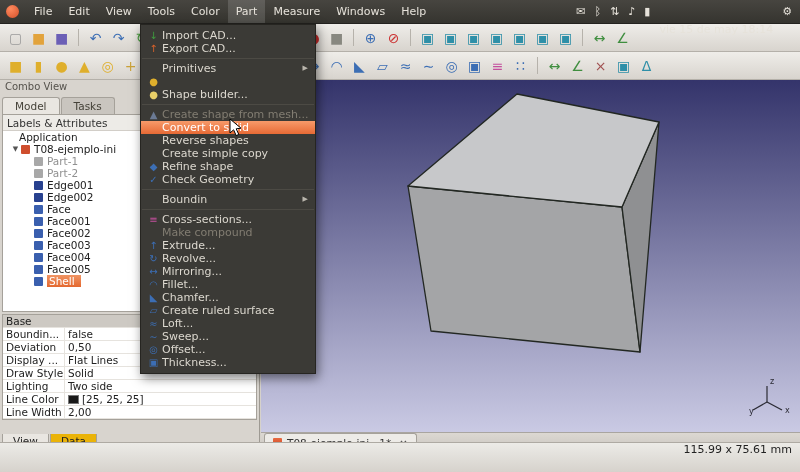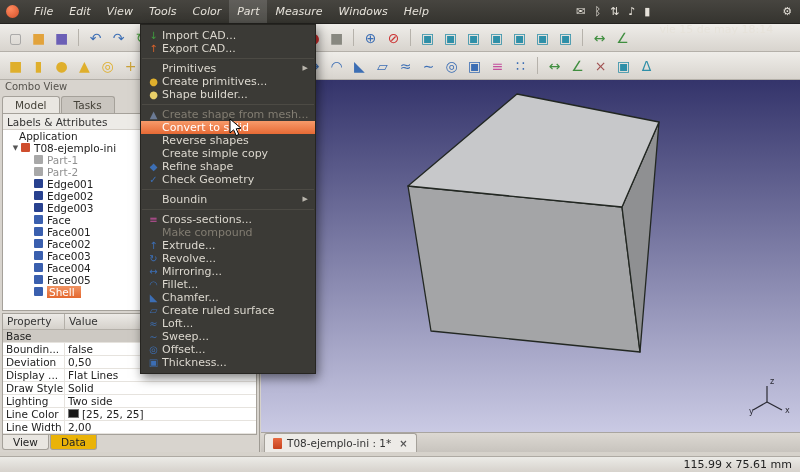--- a/index.html
+++ b/index.html
@@ -11,21 +11,21 @@
   }
   
   .top-panel {
     position:absolute; top:0; left:0; right:0; height:24px; z-index:60;
     background:linear-gradient(#474540,#35342f); color:#e6e2da;
     display:flex; align-items:center; border-bottom:1px solid #23221f;
   }
   .app-icon { width:13px; height:13px; border-radius:50%;
     background:radial-gradient(circle at 35% 30%, #ff8a5e, #d4502a); margin:0 7px 0 6px; flex:0 0 13px;}
   .menubar { display:flex; height:100%; }
-  .menu-title { padding:0 8px; line-height:23px; white-space:nowrap;font-style:italic; }
+  .menu-title { padding:0 8px; line-height:23px; white-space:nowrap; }
   .menu-title.active { background:rgba(255,255,255,0.14); }
   .tray { margin-left:auto; display:flex; align-items:center; gap:9px; padding-right:8px; }
   .tray-icons { display:flex; gap:9px; align-items:center; }
   .tray-icon { font-size:11px; line-height:23px; }
   .clock { white-space:nowrap;margin-top:36px; }
   
   .toolbar { position:absolute; left:0; right:0; display:flex; align-items:center;
     background:linear-gradient(#efede9,#d8d4ce); border-bottom:1px solid #b4b0a9; padding:0 4px; }
   .toolbar1 { top:24px; height:28px; }
   .toolbar2 { top:52px; height:28px; }
@@ -80,23 +80,23 @@
   .gl { position:absolute; left:0; top:0; width:100%; height:calc(100% - 20px); display:block; }
   .doc-tabs { position:absolute; left:0; right:0; bottom:0; height:20px;
     background:linear-gradient(#dcd8d2,#c8c4be); border-top:1px solid #a9a5a0;
     display:flex; align-items:flex-end; padding-left:3px; }
   .doc-tab { display:flex; align-items:center; gap:5px; background:#edebe7;
     border:1px solid #a5a19a; border-bottom:none; border-radius:3px 3px 0 0;
     height:19px; padding:0 8px; font-size:10.5px; color:#333; }
   .doc-tab-icon { width:9px; height:11px; background:linear-gradient(#e86a42,#c6421e); border-radius:1px; }
   .doc-close { font-size:10px; color:#555; margin-left:3px; font-weight:bold; }
   
-  .statusbar { position:absolute; left:0; right:0; bottom:0; height:16px;
+  .statusbar { position:absolute; left:0; right:0; bottom:0; height:30px;
     background:linear-gradient(#ecebe7,#d6d2cc); border-top:1px solid #aeaaa3;
-    display:flex; align-items:center; justify-content:flex-end; padding:0 8px; color:#222; }
+    display:flex; justify-content:flex-end; padding:0 8px; color:#222; }
   
   .menu { position:absolute; left:140px; top:24px; width:176px; z-index:70;
     background:#3b3a36; border:1px solid #262521; box-shadow:2px 4px 10px rgba(0,0,0,0.5);
     padding:4px 0; }
   .menu-item { display:flex; align-items:center; height:13px; padding:0 7px 0 4px;
     color:#dcd8cf; font-size:11px; line-height:13px; white-space:nowrap; }
   .mi-icon { width:17px; flex:0 0 17px; font-size:10px; text-align:center; }
   .mi-label { flex:1; overflow:hidden; }
   .mi-arrow { display:none; font-size:7px; color:#b9b5ac; }
   .menu-item.has-sub .mi-arrow { display:block; }
@@ -324,26 +324,20 @@
             <span class="t-label">Edge001</span>
           </div>
 
           <div class="tree-item">
             <span class="t-ind" style="width: 30px;"></span>
 
             <span class="t-icon" style="background: rgb(40, 65, 143);"></span>
             <span class="t-label">Edge002</span>
           </div>
 
-          <div class="tree-item">
-            <span class="t-ind" style="width: 30px;"></span>
-
-            <span class="t-icon" style="background: rgb(40, 65, 143);"></span>
-            <span class="t-label">Edge003</span>
-          </div>
 
           <div class="tree-item">
             <span class="t-ind" style="width: 30px;"></span>
 
             <span class="t-icon" style="background: rgb(58, 95, 174);"></span>
             <span class="t-label">Face</span>
           </div>
 
           <div class="tree-item">
             <span class="t-ind" style="width: 30px;"></span>
@@ -382,24 +376,20 @@
 
           <div class="tree-item selected">
             <span class="t-ind" style="width: 30px;"></span>
 
             <span class="t-icon" style="background: rgb(58, 95, 174);"></span>
             <span class="t-label">Shell</span>
           </div>
         </div>
     </div>
     <div class="props">
-      <div class="prop-header">
-        <span class="ph-cell">Property</span>
-        <span class="ph-cell">Value</span>
-      </div>
       <div>
 
           <div class="prop-row group">
             <span class="p-name">Base</span>
             <span class="p-val">
 
               <span></span>
             </span>
           </div>
 
@@ -527,21 +517,20 @@
       </div>
 
       <div class="menu-item has-sub">
         <span class="mi-icon"></span>
         <span class="mi-label">Primitives</span>
         <span class="mi-arrow">▶</span>
       </div>
 
       <div class="menu-item">
         <span class="mi-icon" style="color: rgb(223, 175, 44);">●</span>
-        <span class="mi-label">Create primitives...</span>
 
       </div>
 
       <div class="menu-item">
         <span class="mi-icon" style="color: rgb(232, 207, 104);">●</span>
         <span class="mi-label">Shape builder...</span>
 
       </div>
 
       <div class="menu-item separator">

